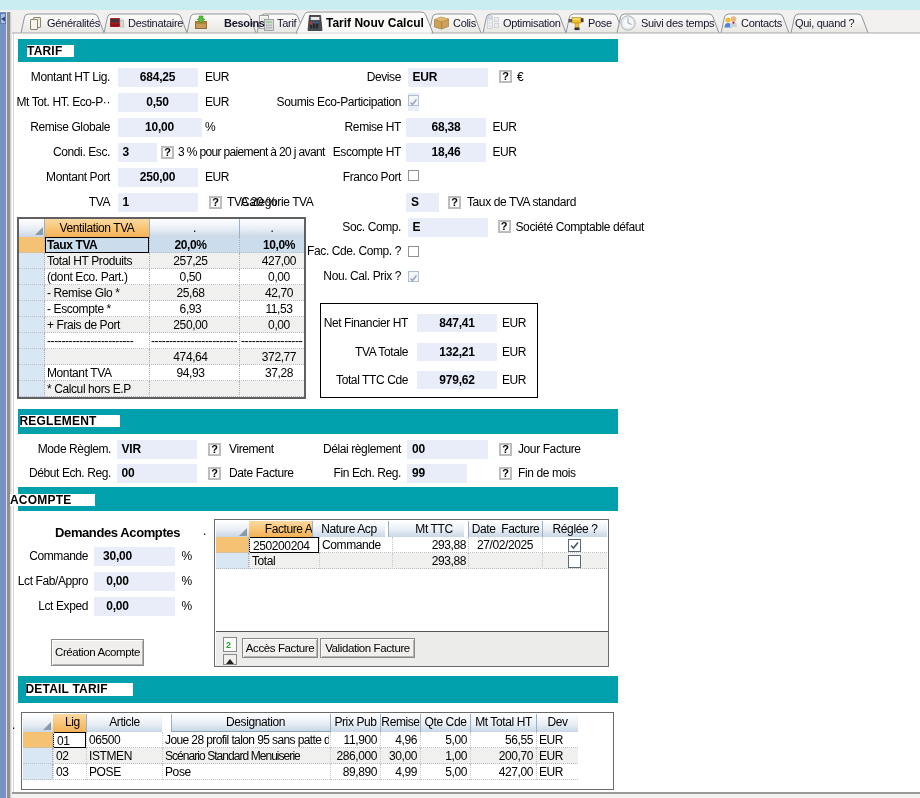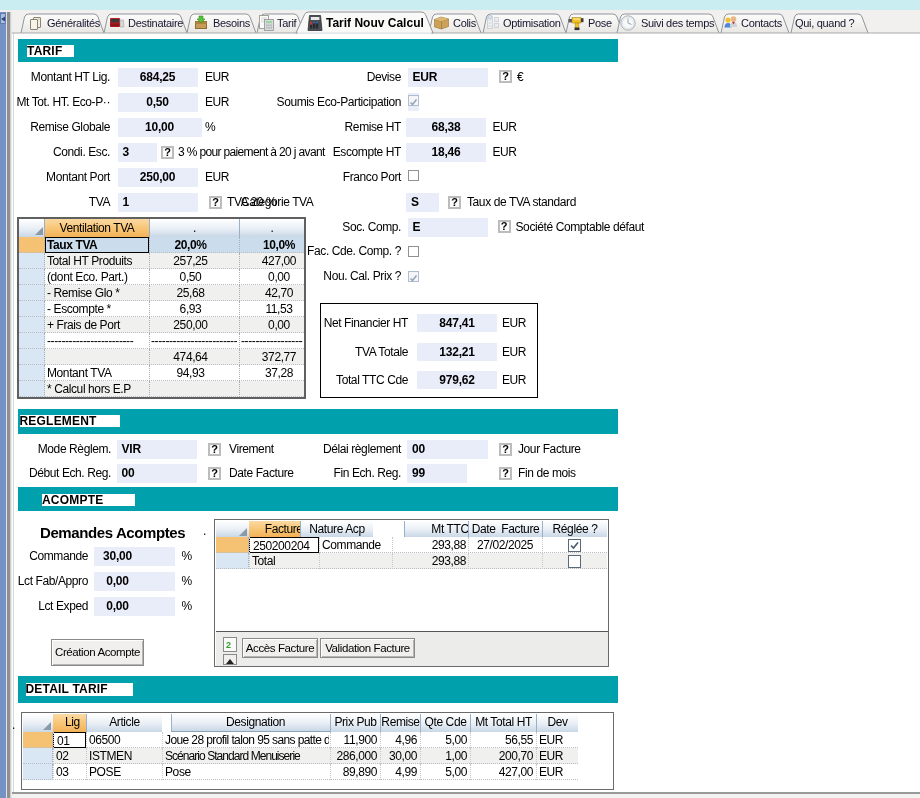--- a/index.html
+++ b/index.html
@@ -126,35 +126,35 @@
 <rect x="3" y="7" width="2.2" height="6.5" fill="#262b30"></rect>
 <rect x="6" y="7" width="2.2" height="6.5" fill="#262b30"></rect>
 <rect x="9" y="7" width="2.2" height="6.5" fill="#262b30"></rect>
 <rect x="3" y="7" width="2.2" height="2.7" fill="#c0392b"></rect>
 <rect x="6" y="7" width="2.2" height="1.4" fill="#3a66b0"></rect>
 <rect x="9" y="7" width="2.2" height="1.4" fill="#3a66b0"></rect>
 </g>
 </svg>
 <div class="tlbl" style="left:47px;top:14px;">Généralités</div>
 <div class="tlbl" style="left:128px;top:14px;">Destinataire</div>
-<div class="tlbl" style="left:213px;top:14px;">Besoins</div>
+<div class="tlbl" style="left:224px;top:14px;font-weight:bold;">Besoins</div>
 <div class="tlbl" style="left:277px;top:14px;">Tarif</div>
 <div class="tlbl" style="left:453px;top:14px;">Colis</div>
 <div class="tlbl" style="left:503px;top:14px;">Optimisation</div>
 <div class="tlbl" style="left:588px;top:14px;">Pose</div>
 <div class="tlbl" style="left:641px;top:14px;">Suivi des temps</div>
 <div class="tlbl" style="left:741px;top:14px;">Contacts</div>
 <div class="tlbl" style="left:795px;top:14px;">Qui, quand ?</div>
 <div class="tlbl" style="left:326px;top:14px;color:#000;font-weight:bold;font-size:12px;letter-spacing:0px;">Tarif Nouv Calcul</div>
 <div class="teal" style="top:38.5px;height:23.5px;"></div>
 <div class="slbl" style="left:27px;top:45px;width:47px;height:12px;">TARIF</div>
 <div class="teal" style="top:409px;height:25px;"></div>
 <div class="slbl" style="left:19.5px;top:415px;width:100px;height:12px;">REGLEMENT</div>
 <div class="teal" style="top:487px;height:24px;"></div>
-<div class="slbl" style="left:42px;top:493.5px;width:93px;height:12px;">ACOMPTE</div>
+<div class="slbl" style="left:10px;top:493.5px;width:85px;height:12px;">ACOMPTE</div>
 <div class="teal" style="top:676px;height:27px;"></div>
 <div class="slbl" style="left:25.5px;top:683px;width:107px;height:13px;">DETAIL TARIF</div>
 <div class="lbl" style="left:-50px;top:68px;width:160px;text-align:right;">Montant HT Lig.</div>
 <div class="fld" style="left:117.5px;top:68px;width:80px;">684,25</div>
 <div class="lbl" style="left:205px;top:68px;">EUR</div>
 <div class="lbl" style="left:-50px;top:93px;width:160px;text-align:right;">Mt Tot. HT. Eco-P··</div>
 <div class="fld" style="left:117.5px;top:93px;width:80px;">0,50</div>
 <div class="lbl" style="left:205px;top:93px;">EUR</div>
 <div class="lbl" style="left:-50px;top:118px;width:160px;text-align:right;">Remise Globale</div>
 <div class="fld" style="left:117.5px;top:118px;width:84px;">10,00</div>
@@ -297,38 +297,38 @@
 <div class="qb" style="left:208px;top:466.5px;">?</div>
 <div class="lbl" style="left:229px;top:464px;">Date Facture</div>
 <div class="lbl" style="left:251px;top:440px;width:150px;text-align:right;">Délai règlement</div>
 <div class="fld fldl" style="left:407px;top:440px;width:81px;">00</div>
 <div class="qb" style="left:499px;top:442.5px;">?</div>
 <div class="lbl" style="left:518px;top:440px;">Jour Facture</div>
 <div class="lbl" style="left:251px;top:464px;width:150px;text-align:right;">Fin Ech. Reg.</div>
 <div class="fld fldl" style="left:407px;top:464px;width:60px;">99</div>
 <div class="qb" style="left:499px;top:466.5px;">?</div>
 <div class="lbl" style="left:518px;top:464px;">Fin de mois</div>
-<div class="lbl" style="left:40px;top:523px;width:140px;text-align:center;font-weight:bold;font-size:15px;">Demandes Acomptes</div>
+<div class="lbl" style="left:40px;top:523px;width:140px;text-align:right;font-weight:bold;font-size:13px;">Demandes Acomptes</div>
 <div class="lbl" style="left:203px;top:522px;">.</div>
 <div class="lbl" style="left:8px;top:547px;width:80px;text-align:right;">Commande</div>
 <div class="fld" style="left:94px;top:547px;width:81px;padding-right:34px;">30,00</div>
 <div class="lbl" style="left:181.5px;top:547px;">%</div>
 <div class="lbl" style="left:8px;top:572px;width:80px;text-align:right;">Lct Fab/Appro</div>
 <div class="fld" style="left:94px;top:572px;width:81px;padding-right:34px;">0,00</div>
 <div class="lbl" style="left:181.5px;top:572px;">%</div>
 <div class="lbl" style="left:8px;top:597px;width:80px;text-align:right;">Lct Exped</div>
 <div class="fld" style="left:94px;top:597px;width:81px;padding-right:34px;">0,00</div>
 <div class="lbl" style="left:181.5px;top:597px;">%</div>
 <div class="btn" style="left:51px;top:639px;width:93px;height:27px;line-height:25px;">Création Acompte</div>
 <div class="abs" style="left:214px;top:519px;width:395px;height:148px;border:1.5px solid #6a6a6a;background:#fff;"></div>
 <div class="abs" style="left:215.5px;top:630.5px;width:392px;height:35px;background:#ececea;border-top:1.5px solid #555;"></div>
 <div class="hdr" style="left:216px;top:520.5px;width:33px;height:16.5px;line-height:16.5px;"></div>
 <div class="hdr hdro" style="left:249px;top:520.5px;width:94px;height:16.5px;line-height:16.5px;">Facture Acp.</div>
-<div class="hdr" style="left:300px;top:520.5px;width:73px;height:16.5px;line-height:16.5px;border-left:1px solid #9ab0c8;">Nature Acp</div>
-<div class="hdr" style="left:404px;top:520.5px;width:76px;height:16.5px;line-height:16.5px;border-left:1px solid #9ab0c8;padding-left:15px;">Mt TTC</div>
+<div class="hdr" style="left:312px;top:520.5px;width:73px;height:16.5px;line-height:16.5px;border-left:1px solid #9ab0c8;">Nature Acp</div>
+<div class="hdr" style="left:388px;top:520.5px;width:76px;height:16.5px;line-height:16.5px;border-left:1px solid #9ab0c8;padding-left:15px;">Mt TTC</div>
 <div class="hdr" style="left:468px;top:520.5px;width:74px;height:16.5px;line-height:16.5px;border-left:1px solid #9ab0c8;">Date&nbsp; Facture</div>
 <div class="hdr" style="left:542px;top:520.5px;width:65px;height:16.5px;line-height:16.5px;border-left:1px solid #9ab0c8;">Réglée ?</div>
 <svg class="abs" style="left:238px;top:527.5px;" width="10" height="9">
     <path d="M 9,0 L 9,8 L 1,8 Z" fill="#8a9aa8"></path>
   </svg>
 <div class="cell" style="left:216px;top:537px;width:33px;background:#f5c173;border-right:1px dotted #a8aeb6;border-bottom:1px dotted #b8bec4;"></div>
 <div class="cell" style="left:249px;top:537px;width:358px;background:#ffffff;border-bottom:1px dotted #b8bec4;"></div>
 <div class="cell" style="left:249px;top:537px;width:70px;background:#fff;border:1.5px solid #000;padding-left:3px;">250200204</div>
 <div class="cell" style="left:322px;top:537px;width:68px;">Commande</div>
 <div class="cell" style="left:392px;top:537px;width:74px;text-align:right;">293,88</div>

